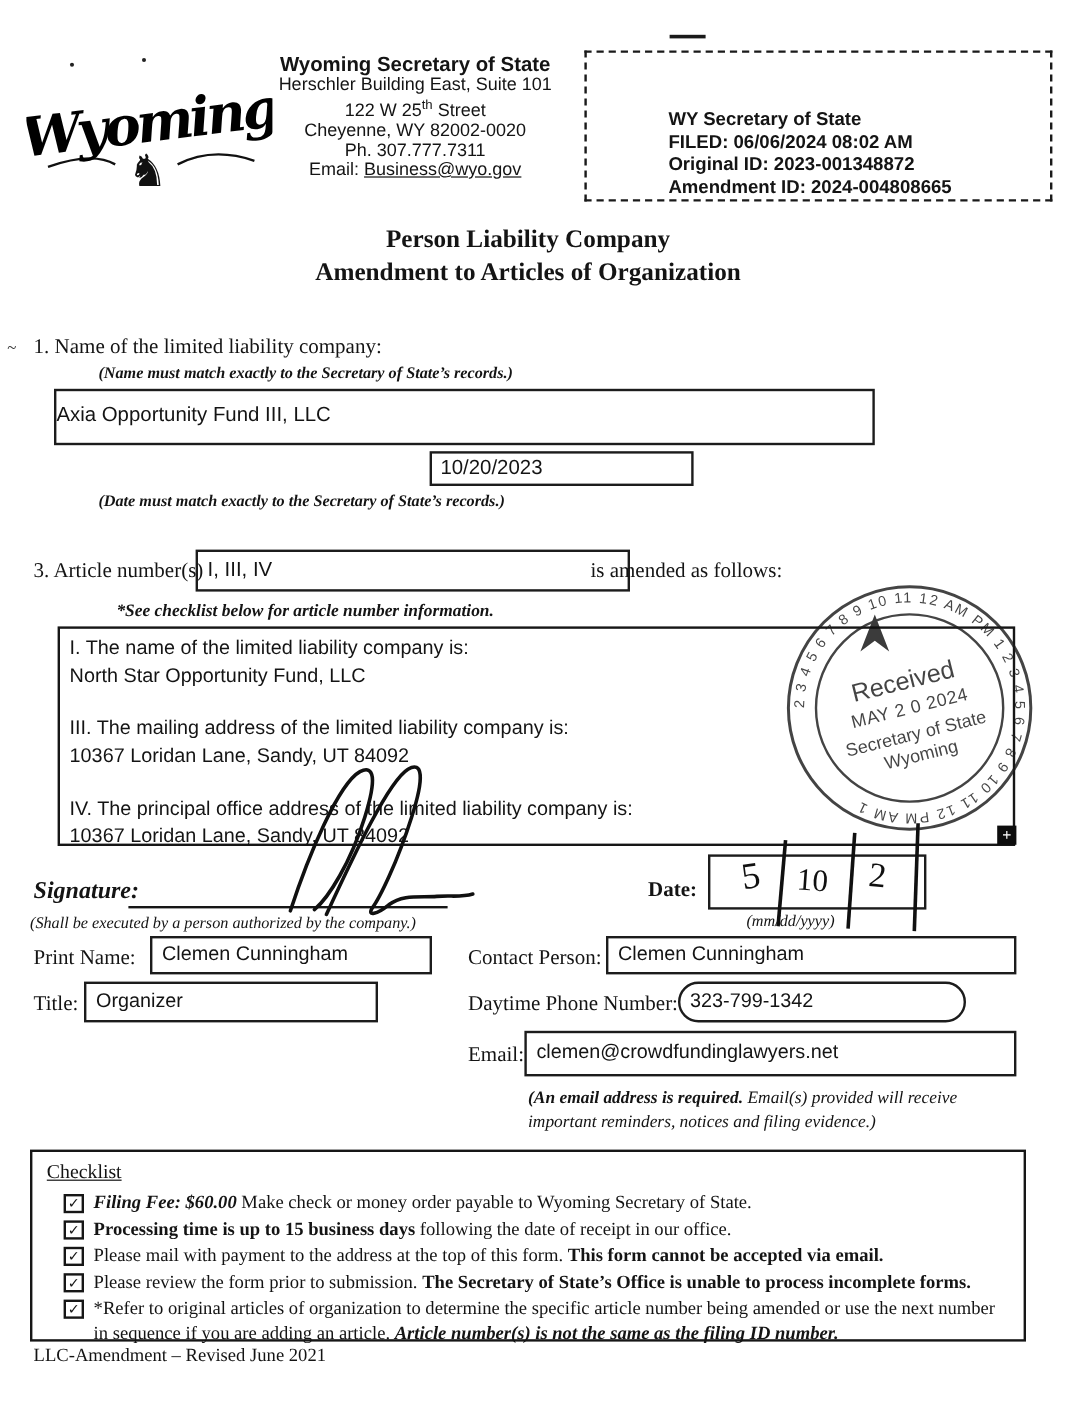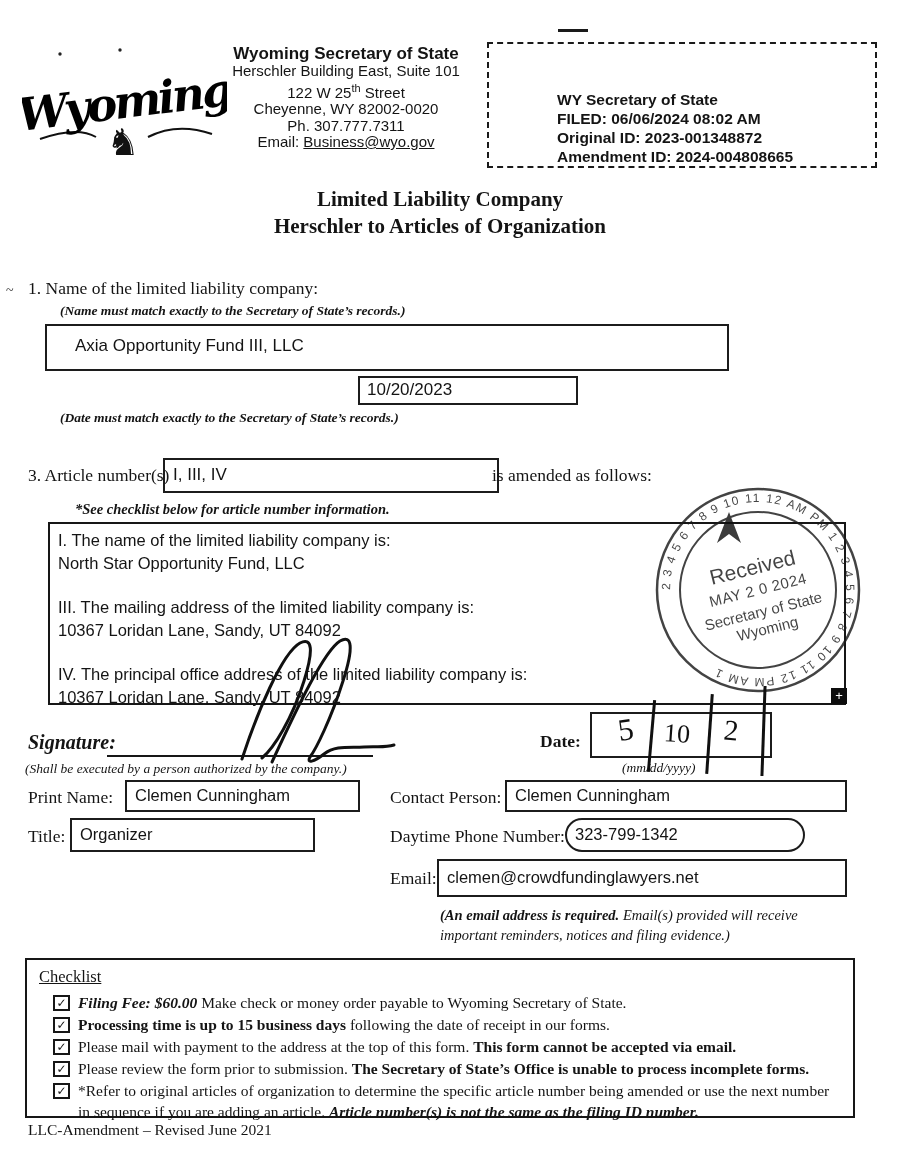--- a/index.html
+++ b/index.html
@@ -26,28 +26,28 @@
   .filed-line { font-family:"Liberation Sans",sans-serif; font-weight:bold; font-size:15.5px; line-height:19px; }
 
   .logo-wrap { left:22px; top:42px; width:205px; height:128px; }
 
   
   .doc-title { left:0; top:186px; width:880px; text-align:center;
     font-weight:bold; font-size:21px; line-height:27px; }
 
   
   .item-label { font-size:17.5px; }
-  .note-bi { font-weight:bold; font-style:italic; font-size:13.5px; }
+  .note-bi { font-weight:bold; font-style:italic; font-size:13.5px;margin-left:22px; }
   .note-i  { font-style:italic; font-size:13.5px; }
   .fbox { border:2px solid #1c1c1c; background:transparent; }
   .fval { font-family:"Liberation Sans",sans-serif; font-size:17px; }
 
-  .box1 { left:45px;  top:324px; width:684px; height:47px; padding:10px 0 0 28px; }
+  .box1 { left:45px;  top:324px; width:684px; height:47px; padding:10px 0 0 0; }
   .box2 { left:358px; top:376px; width:220px; height:29px; padding:2px 0 0 7px; }
-  .box3 { left:163px; top:458px; width:336px; height:35px; padding:5px 0 0 8px; }
+  .box3 { left:163px; top:458px; width:362px; height:35px; padding:5px 0 0 8px; }
 
   
   .amend-box { left:48px; top:522px; width:798px; height:183px; border:2.5px solid #161616;
     padding:5px 0 0 8px; }
   .amend-line { font-family:"Liberation Sans",sans-serif; font-size:16.5px; line-height:22.5px; }
   .amend-gap { height:22px; }
   .plus-artifact { left:831px; top:688px; width:16px; height:16px; background:#0d0d0d;
     color:#fff; font-family:"Liberation Sans",sans-serif; font-size:13px; line-height:15px;
     text-align:center; z-index:5; }
 
@@ -129,22 +129,22 @@
   <div class="abs artifact-tick"></div>
 
   <div class="abs filed-box">
     <div class="filed-line">WY Secretary of State</div>
     <div class="filed-line">FILED: 06/06/2024 08:02 AM</div>
     <div class="filed-line">Original ID: 2023-001348872</div>
     <div class="filed-line">Amendment ID: 2024-004808665</div>
   </div>
 
   <div class="abs doc-title">
-    <div>Limited Liability Company</div>
-    <div>Herschler to Articles of Organization</div>
+    <div>Person Liability Company</div>
+    <div>Amendment to Articles of Organization</div>
   </div>
 
   <div class="abs artifact-tilde">~</div>
   <div class="abs item-label" style="left:28px; top:278px;">1. Name of the limited liability company:</div>
   <div class="abs note-bi" style="left:60px; top:303px;">(Name must match exactly to the Secretary of State’s records.)</div>
   <div class="abs fbox box1">
     <span class="fval">Axia Opportunity Fund III, LLC</span>
   </div>
 
   <div class="abs fbox box2">
@@ -241,21 +241,21 @@
 
   <div class="abs checklist">
     <div class="cl-heading">Checklist</div>
 
     <div class="cl-row">
       <span class="cl-check">✓</span>
       <span><span class="cl-bi">Filing Fee: $60.00</span><span> Make check or money order payable to Wyoming Secretary of State.</span></span>
     </div>
     <div class="cl-row">
       <span class="cl-check">✓</span>
-      <span><span class="cl-b">Processing time is up to 15 business days</span><span> following the date of receipt in our forms.</span></span>
+      <span><span class="cl-b">Processing time is up to 15 business days</span><span> following the date of receipt in our office.</span></span>
     </div>
     <div class="cl-row">
       <span class="cl-check">✓</span>
       <span><span>Please mail with payment to the address at the top of this form. </span><span class="cl-b">This form cannot be accepted via email.</span></span>
     </div>
     <div class="cl-row">
       <span class="cl-check">✓</span>
       <span><span>Please review the form prior to submission. </span><span class="cl-b">The Secretary of State’s Office is unable to process incomplete forms.</span></span>
     </div>
     <div class="cl-row">

